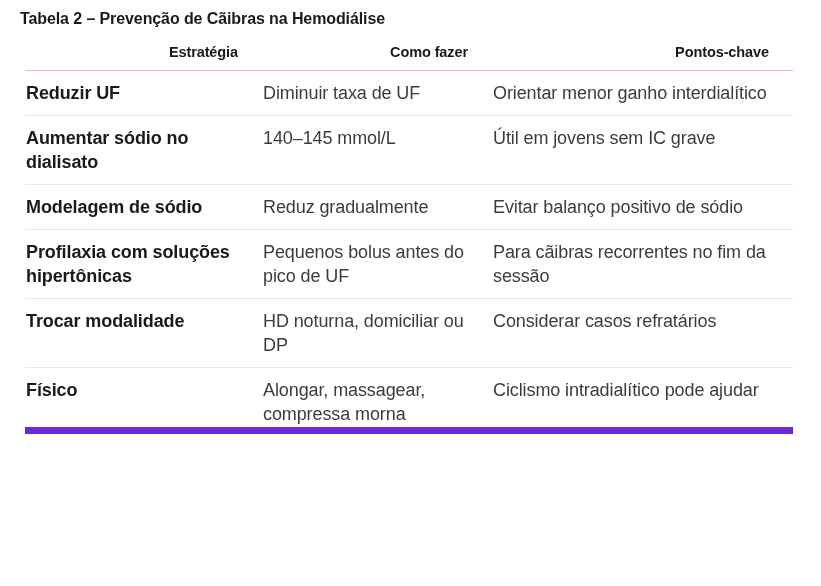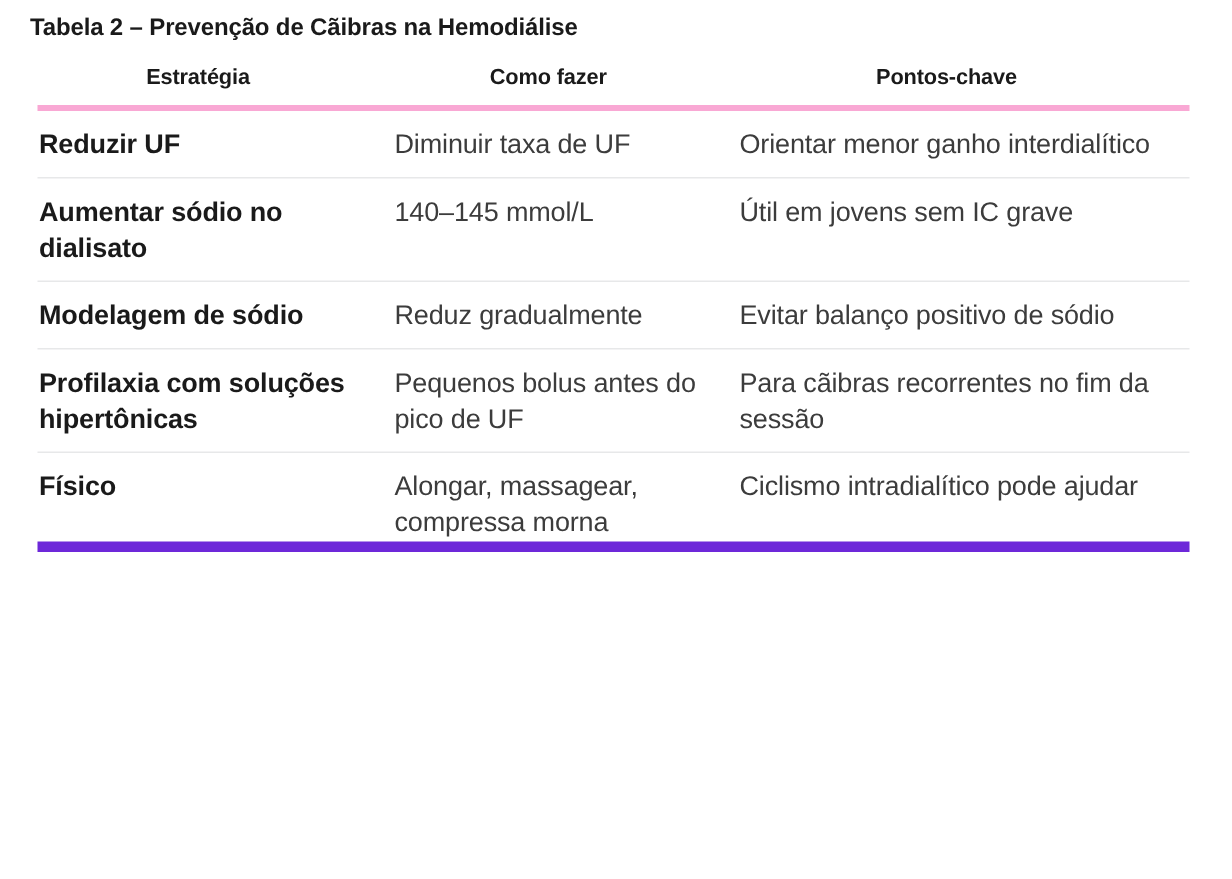--- a/index.html
+++ b/index.html
@@ -27,27 +27,27 @@
     border-collapse: collapse;
     table-layout: fixed;
     width: 768px;
     margin-left: 5px;
     margin-top: 6px;
   }
   col.c1 { width: 237px; }
   col.c2 { width: 230px; }
   col.c3 { width: 301px; }
   th {
-    text-align: center;
+    text-align: right;
     font-size: 14.5px;
     line-height: 20px;
     font-weight: 700;
     color: #1a1a1a;
     padding: 5px 24px 8px 1px;
-    border-bottom: 4px solid #f9a8d4;
+    border-bottom: 1px solid #f9a8d4;
     letter-spacing: -0.1px;
   }
   td {
     font-size: 18px;
     line-height: 24px;
     color: #3c3c3c;
     vertical-align: top;
     padding: 10px 24px 10px 1px;
     border-bottom: 1px solid #e7e8e9;
     letter-spacing: -0.1px;
@@ -94,20 +94,25 @@
       <tr>
         <td class="strategy">Modelagem de sódio</td>
         <td>Reduz gradualmente</td>
         <td>Evitar balanço positivo de sódio</td>
       </tr>
       <tr>
         <td class="strategy">Profilaxia com soluções hipertônicas</td>
         <td>Pequenos bolus antes do pico de UF</td>
         <td>Para cãibras recorrentes no fim da sessão</td>
       </tr>
+      <tr>
+        <td class="strategy">Trocar modalidade</td>
+        <td>HD noturna, domiciliar ou DP</td>
+        <td>Considerar casos refratários</td>
+      </tr>
       <tr class="last-row">
         <td class="strategy">Físico</td>
         <td>Alongar, massagear, compressa morna</td>
         <td>Ciclismo intradialítico pode ajudar</td>
       </tr>
     </tbody>
   </table>
 </div>
 
 </body></html>

